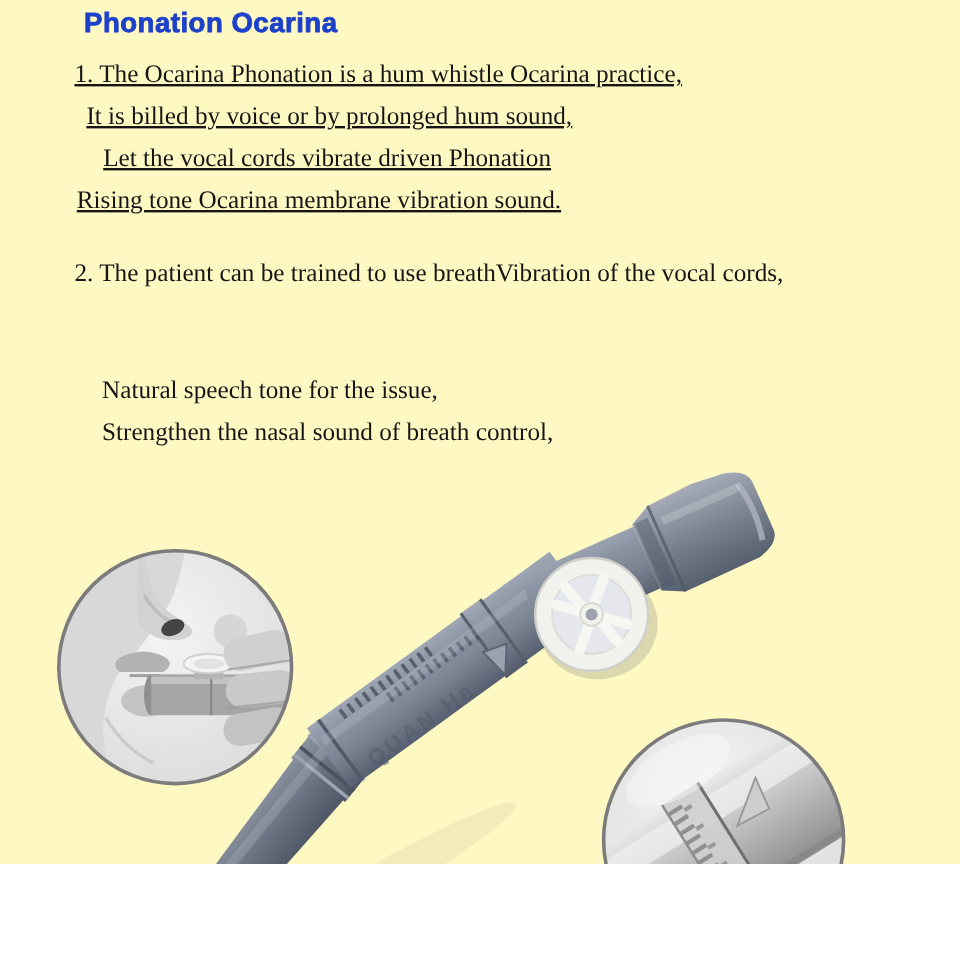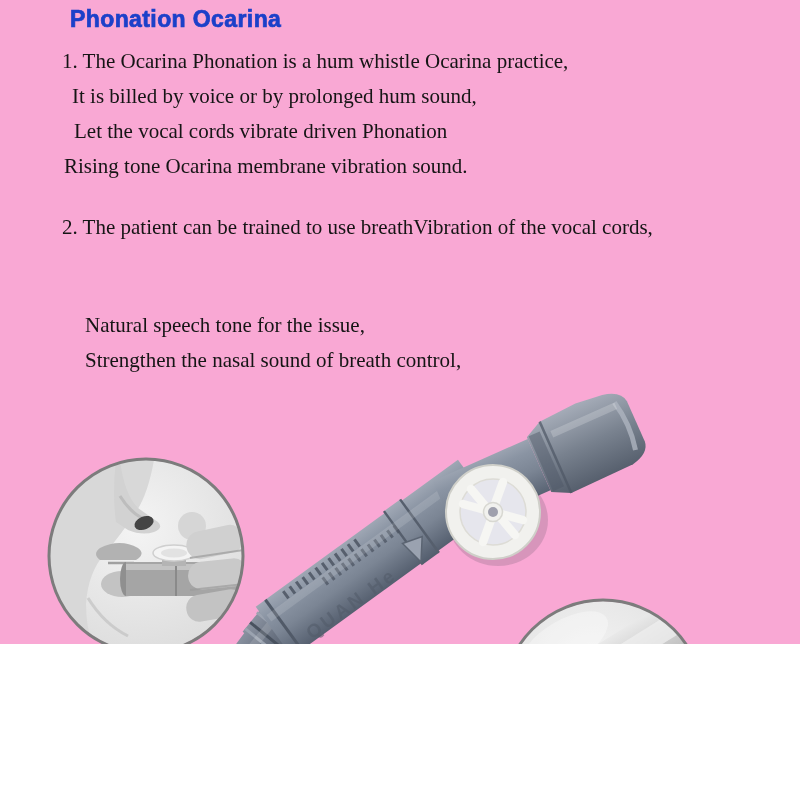--- a/index.html
+++ b/index.html
@@ -1,32 +1,32 @@
 <!DOCTYPE html>
 <html><head>
 <meta charset="utf-8">
 <style>
   html,body{margin:0;padding:0;background:#ffffff;}
   .canvas{
-    position:relative;width:800px;height:644px;background:#f9a8d4;
+    position:relative;width:800px;height:720px;background:#fef9c3;
     overflow:hidden;font-family:"Liberation Serif",serif;color:#151515;
   }
   .page-title{
     position:absolute;left:70px;top:6px;
     font-family:"Liberation Sans",sans-serif;font-weight:700;
     font-size:23px;letter-spacing:.4px;color:#1c40c9;
     -webkit-text-stroke:.7px #1c40c9;
   }
   .para{position:absolute;left:62px;font-size:21px;line-height:35px;white-space:nowrap;}
   .para .ln{display:block;}
-  .p1{top:44px;}
+  .p1{top:44px;text-decoration:underline;}
   .p2{top:210px;}
   .p3{top:308px;}
   .in-a{margin-left:10px;}
-  .in-b{margin-left:12px;}
+  .in-b{margin-left:24px;}
   .in-c{margin-left:2px;}
   .in-d{margin-left:23px;}
   .photo-svg{position:absolute;left:0;top:0;width:800px;height:800px;}
   .caption{
     position:absolute;left:299px;top:756px;
     font-size:20px;color:#3c2fd8;letter-spacing:.5px;white-space:nowrap;
   }
   .artifact-bar{
     position:absolute;left:228px;top:791px;width:64px;height:6px;
     background:#c9c9c9;border-radius:3px;opacity:.65;

